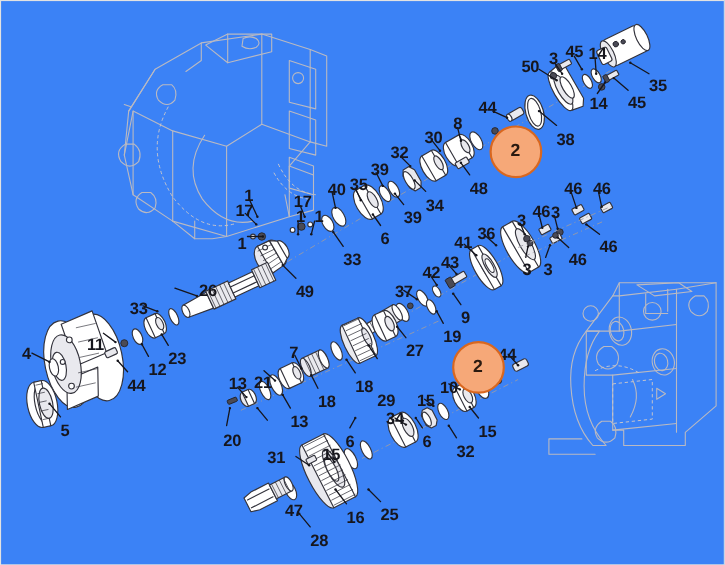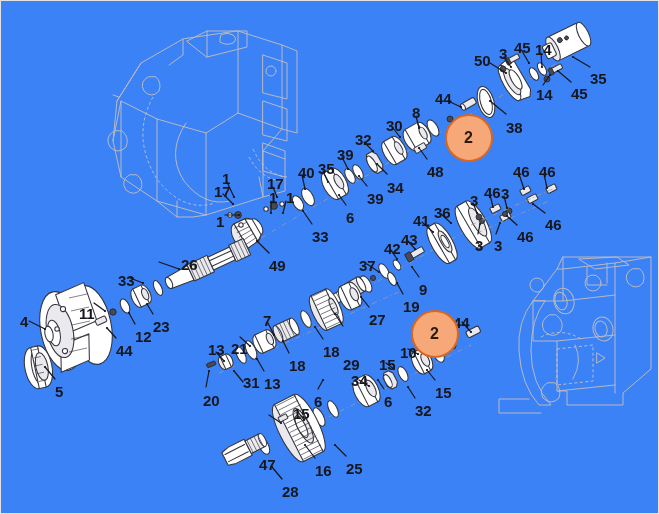--- a/index.html
+++ b/index.html
@@ -650,21 +650,21 @@
       <div class="lbl" style="left: 78px; top: 294px; color: rgb(22, 22, 29); margin-top: 11px;">11</div>
       <div class="lbl" style="left: 115px; top: 342px; color: rgb(22, 22, 29);">44</div>
       <div class="lbl" style="left: 134px; top: 328px; color: rgb(22, 22, 29);">12</div>
       <div class="lbl" style="left: 152px; top: 318px; color: rgb(22, 22, 29);">23</div>
       <div class="lbl" style="left: 19px; top: 313px; color: rgb(22, 22, 29);">4</div>
       <div class="lbl" style="left: 54px; top: 383px; color: rgb(22, 22, 29);">5</div>
       <div class="lbl" style="left: 262px; top: 312px; color: rgb(22, 22, 29);">7</div>
       <div class="lbl" style="left: 230px; top: 340px; color: rgb(22, 22, 29); text-align: right;">21</div>
       <div class="lbl" style="left: 207px; top: 341px; color: rgb(22, 22, 29);">13</div>
       <div class="lbl" style="left: 202px; top: 392px; color: rgb(22, 22, 29);">20</div>
-      <div class="lbl" style="left: 242px; top: 374px; color: rgb(22, 22, 29);">31</div>
+      <div class="lbl" style="left: 242px; top: 408px; color: rgb(22, 22, 29);">31</div>
       <div class="lbl" style="left: 263px; top: 375px; color: rgb(22, 22, 29);">13</div>
       <div class="lbl" style="left: 288px; top: 357px; color: rgb(22, 22, 29);">18</div>
       <div class="lbl" style="left: 322px; top: 343px; color: rgb(22, 22, 29);">18</div>
       <div class="lbl" style="left: 342px; top: 330px; color: rgb(22, 22, 29); margin-top: 26px;">29</div>
       <div class="lbl" style="left: 368px; top: 311px; color: rgb(22, 22, 29);">27</div>
       <div class="lbl" style="left: 402px; top: 298px; color: rgb(22, 22, 29);">19</div>
       <div class="lbl" style="left: 418px; top: 281px; color: rgb(22, 22, 29);">9</div>
       <div class="lbl" style="left: 358px; top: 257px; color: rgb(22, 22, 29);">37</div>
       <div class="lbl" style="left: 383px; top: 240px; color: rgb(22, 22, 29);">42</div>
       <div class="lbl" style="left: 400px; top: 231px; color: rgb(22, 22, 29);">43</div>

